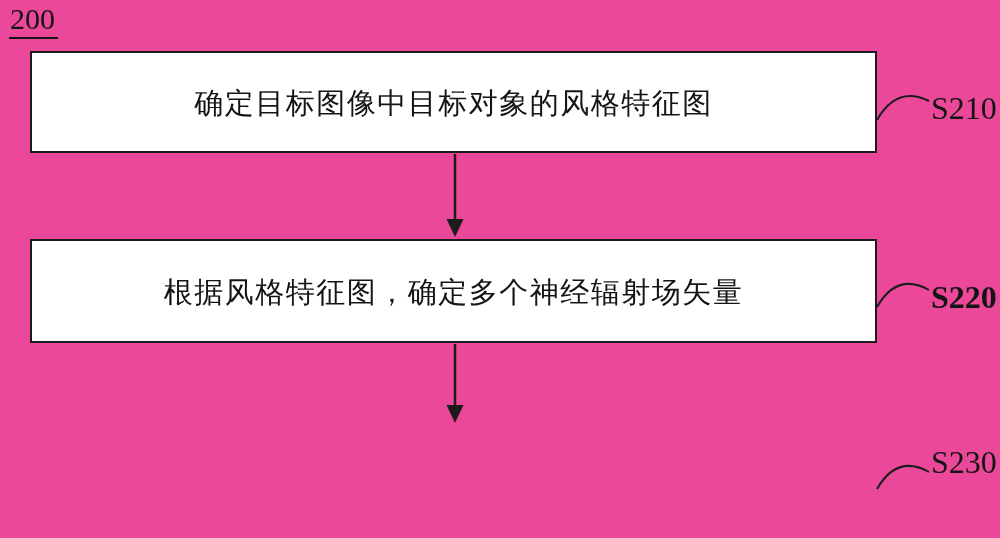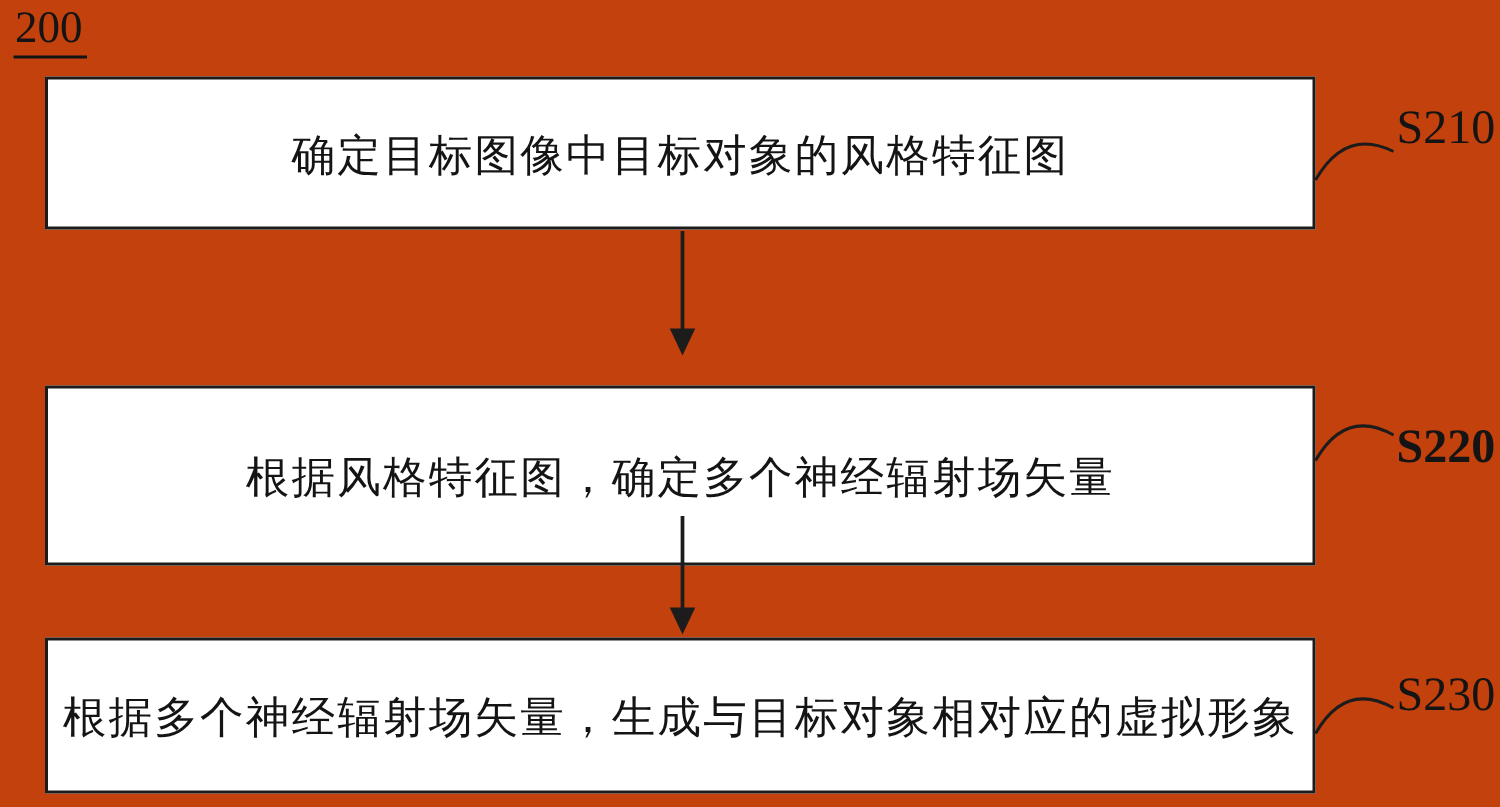--- a/index.html
+++ b/index.html
@@ -4,21 +4,21 @@
 <style>
   html, body {
     margin: 0;
     padding: 0;
     background: #ffffff;
   }
   .figure-canvas {
     position: relative;
     width: 1000px;
     height: 538px;
-    background: #c2410c;
+    background: #ec4899;
     font-family: "Liberation Serif", "DejaVu Serif", serif;
     overflow: hidden;
   }
   .figure-number {
     position: absolute;
     left: 9px;
     top: 4px;
     font-size: 30px;
     line-height: 1.0;
     color: #141414;
@@ -31,38 +31,38 @@
     left: 30px;
     width: 847px;
     box-sizing: border-box;
     border: 2px solid #1c1c1c;
     background: #ffffff;
     display: flex;
     align-items: center;
     justify-content: center;
   }
   .step-box.box-1 { top: 51px;  height: 102px; }
-  .step-box.box-2 { top: 257px; height: 120px; font-family: Liberation Mono, monospace; }
+  .step-box.box-2 { top: 239px; height: 104px; font-family: Liberation Mono, monospace; }
   .step-box.box-3 { top: 425px; height: 104px; }
   .step-text {
     font-size: 29px;
     letter-spacing: 1.5px;
     color: #141414;
     white-space: nowrap;
     padding-top: 4px;
   }
   .step-label {
     position: absolute;
     left: 931px;
     font-size: 32px;
     line-height: 1.0;
     color: #141414;
     white-space: nowrap;
   }
-  .step-label.label-1 { top: 68px; }
+  .step-label.label-1 { top: 92px; }
   .step-label.label-2 { top: 281px; font-weight: bold; }
   .step-label.label-3 { top: 446px; }
   .overlay {
     position: absolute;
     left: 0;
     top: 0;
     width: 1000px;
     height: 538px;
     pointer-events: none;
   }
@@ -75,23 +75,20 @@
   <div class="figure-number">200</div>
 
   <div class="step-box box-1">
     <span class="step-text">确定目标图像中目标对象的风格特征图</span>
   </div>
 
   <div class="step-box box-2">
     <span class="step-text">根据风格特征图，确定多个神经辐射场矢量</span>
   </div>
 
-  <div class="step-box box-3">
-    <span class="step-text">根据多个神经辐射场矢量，生成与目标对象相对应的虚拟形象</span>
-  </div>
 
   <svg class="overlay" viewBox="0 0 1000 538" xmlns="http://www.w3.org/2000/svg">
 
     <g>
       <line x1="455" y1="154" x2="455" y2="221" stroke="#1c1c1c" stroke-width="2.5"></line>
       <polygon points="455,237 446.5,219 463.5,219" fill="#1c1c1c"></polygon>
     </g>
 
     <g>
       <line x1="455" y1="344" x2="455" y2="407" stroke="#1c1c1c" stroke-width="2.5"></line>

